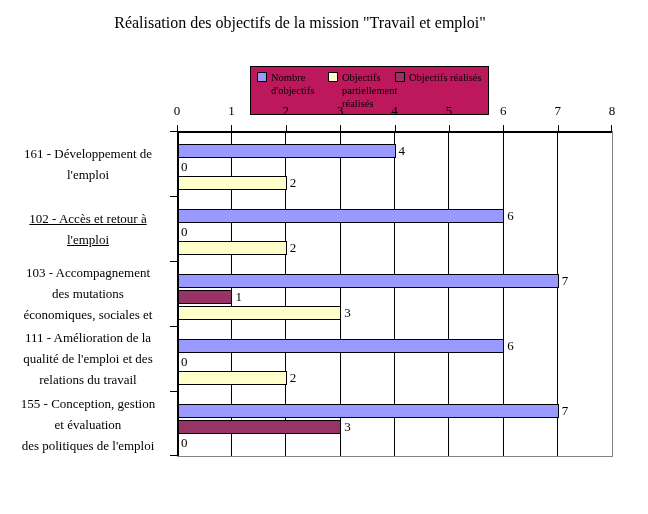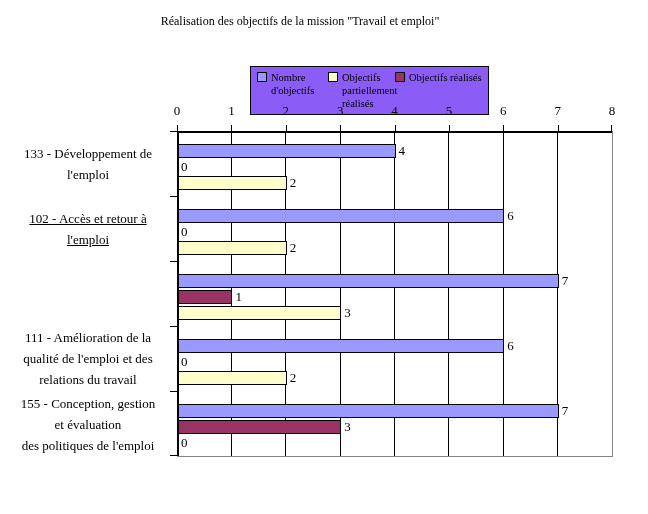--- a/index.html
+++ b/index.html
@@ -2,25 +2,25 @@
 <html><head>
 <meta charset="utf-8">
 <style>
   html,body { margin:0; padding:0; background:#fff; }
   .chart {
     position:relative; width:648px; height:514px; background:#ffffff;
     font-family:"Liberation Serif", serif; color:#000; overflow:hidden;
   }
   .title {
     position:absolute; top:14px; left:0; width:600px;
-    text-align:center; font-size:12px;
+    text-align:center; font-size:16px;
   }
   .legend {
     position:absolute; left:250px; top:66px;
-    border:1px solid #000; background:#8b5cf6;
+    border:1px solid #000; background:#be185d;
     display:flex; align-items:flex-start;
     padding:4px 6px 4px 6px;
   }
   .legend-item { display:flex; align-items:flex-start; margin-right:7px; }
   .legend-item:last-child { margin-right:0; }
   .legend-swatch { width:8px; height:8px; border:1px solid #000; margin-top:1px; flex:none; }
   .legend-label { margin-left:4px; font-size:10.5px; line-height:13px; }
   .legend-item:nth-child(1) .legend-label { width:50px; }
   .legend-item:nth-child(2) .legend-label { width:46px; }
   .legend-item:nth-child(3) .legend-label { white-space:nowrap; }
@@ -76,24 +76,27 @@
       <div class="x-label" style="left: 216.375px;">1</div>
       <div class="x-label" style="left: 270.75px;">2</div>
       <div class="x-label" style="left: 325.125px;">3</div>
       <div class="x-label" style="left: 379.5px;">4</div>
       <div class="x-label" style="left: 433.875px;">5</div>
       <div class="x-label" style="left: 488.25px;">6</div>
       <div class="x-label" style="left: 542.625px;">7</div>
       <div class="x-label" style="left: 597px;">8</div>
     </div>
   <div class="catlabels">
-      <div class="cat-label" style="top: 131px;">133 - Développement de
+      <div class="cat-label" style="top: 131px;">161 - Développement de
 l'emploi</div>
       <div class="cat-label" style="top: 196px; text-decoration: underline;">102 - Accès et retour à
 l'emploi</div>
+      <div class="cat-label" style="top: 261px;">103 - Accompagnement
+des mutations
+économiques, sociales et</div>
       <div class="cat-label" style="top: 326px;">111 - Amélioration de la
 qualité de l'emploi et des
 relations du travail</div>
       <div class="cat-label" style="top: 392px;">155 - Conception, gestion
 et évaluation
 des politiques de l'emploi</div>
     </div>
   <div class="plot">
     <div class="axis-top"></div>
     <div class="axis-left"></div>

